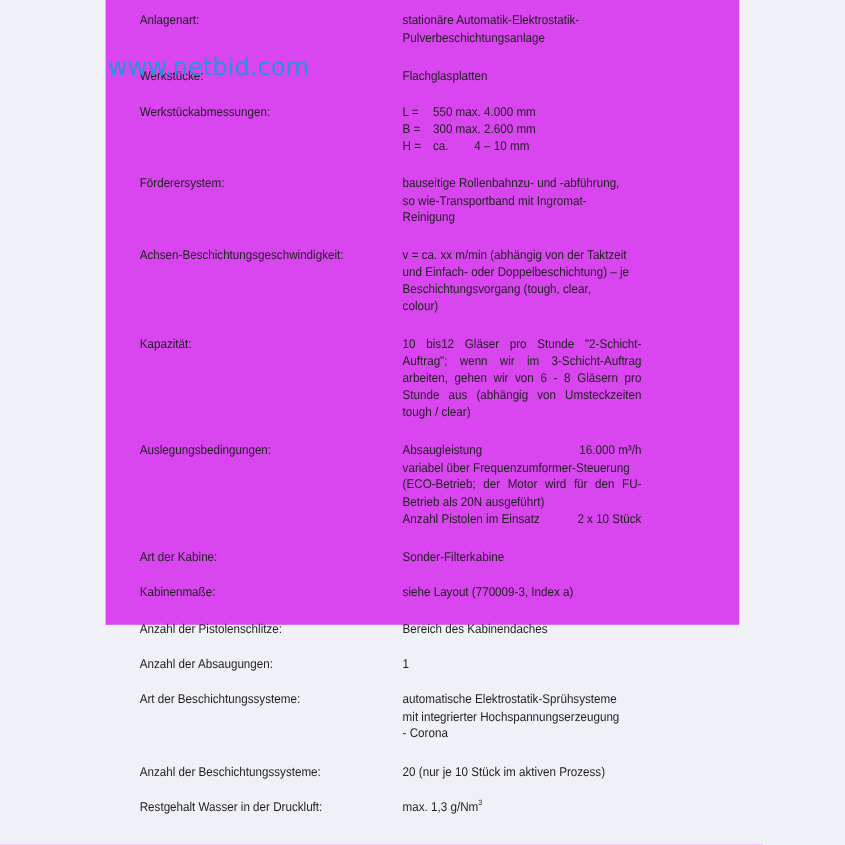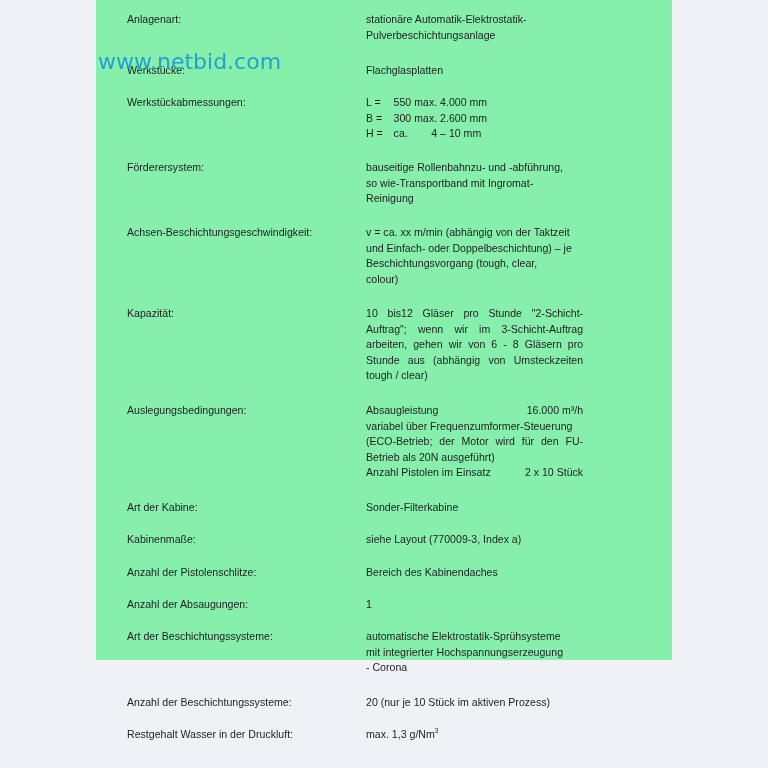--- a/index.html
+++ b/index.html
@@ -12,22 +12,22 @@
       background: #eff1f7;
       position: relative;
       overflow: hidden;
       font-family: "Liberation Sans", sans-serif;
     }
     .page {
       position: absolute;
       left: 96px;
       top: 0;
       width: 576px;
-      height: 660px;
-      background: #86efac;
+      height: 568px;
+      background: #d946ef;
     }
     .watermark {
       position: absolute;
       left: 98px;
       top: 4px;
       font-family: "DejaVu Sans", sans-serif;
       font-size: 22px;
       color: #1a9ad6;
       letter-spacing: 0px;
       z-index: 2;

